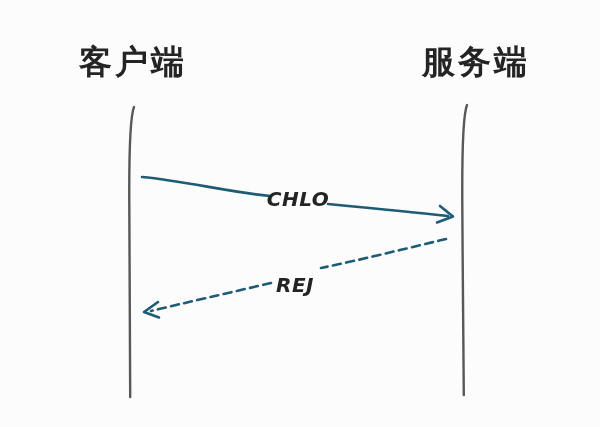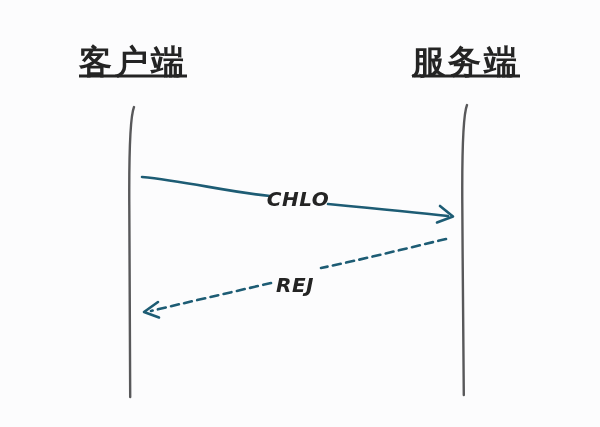--- a/index.html
+++ b/index.html
@@ -18,24 +18,23 @@
   .actor {
     position: absolute;
     top: 62px;
     transform: translate(-50%, -50%);
     font-size: 33px;
     font-weight: 700;
     color: #242424;
     letter-spacing: 3px;
     white-space: nowrap;
     font-family: "DejaVu Sans", sans-serif;
-    text-decoration: underline;
   }
   .actor-left  { left: 133px; }
-  .actor-right { left: 466px; }
+  .actor-right { left: 476px; }
   svg.diagram {
     position: absolute;
     left: 0;
     top: 0;
   }
   .lifeline {
     fill: none;
     stroke-width: 2.4;
     stroke-linecap: round;
   }

